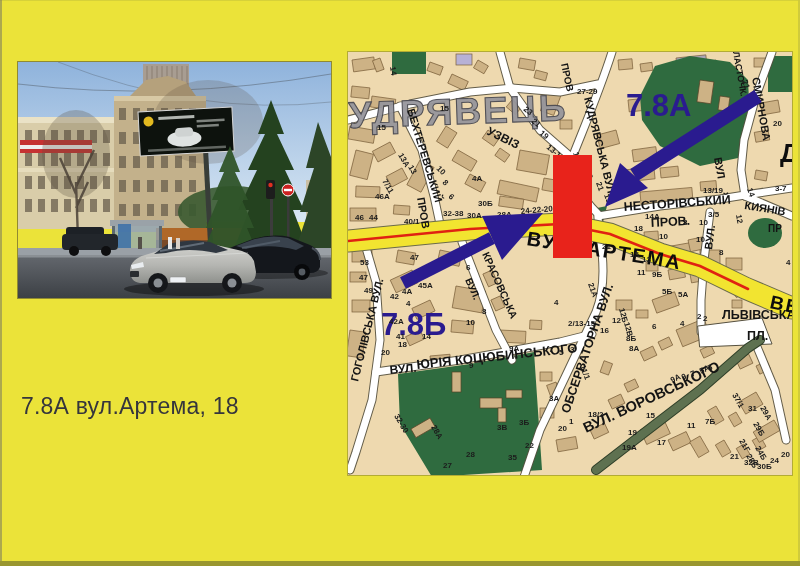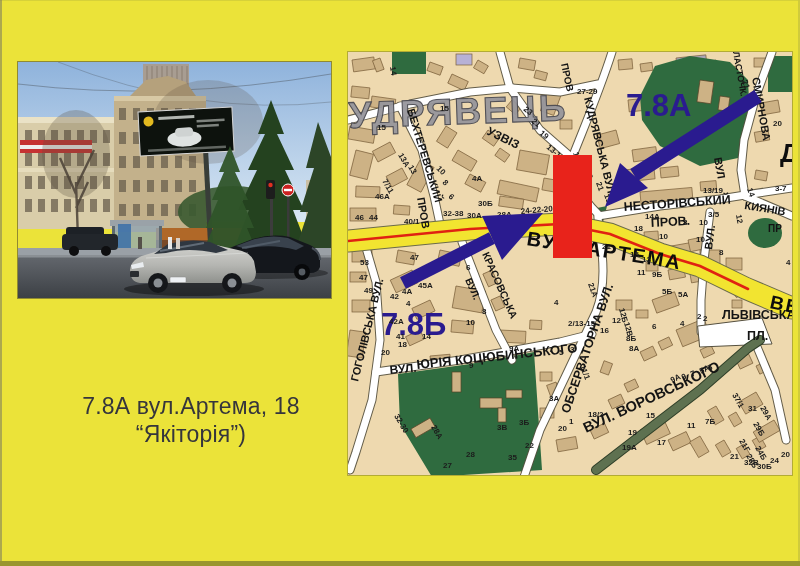--- a/index.html
+++ b/index.html
@@ -9,22 +9,22 @@
   .edge-l{position:absolute;left:0;top:0;width:2px;height:100%;background:rgba(110,110,100,.5);}
   .edge-r{position:absolute;right:0;top:0;width:2px;height:100%;background:rgba(205,200,60,.9);}
   .edge-b{position:absolute;left:0;bottom:0;width:100%;height:5px;background:#99962f;}
   .edge-t{position:absolute;left:0;top:0;width:100%;height:1px;background:#d6d139;}
 
   .photo{position:absolute;left:18px;top:62px;width:313px;height:236px;
          outline:1px solid rgba(95,90,45,.65);}
   .map{position:absolute;left:348px;top:52px;width:444px;height:423px;
        outline:1px solid rgba(95,90,45,.4);}
 
-  .caption{position:absolute;left:36px;top:392px;width:310px;
-           font-size:23px;line-height:28px;color:#35353c;letter-spacing:.2px;text-align:center;}
+  .caption{position:absolute;left:21px;top:392px;width:310px;
+           font-size:23px;line-height:28px;color:#35353c;letter-spacing:.2px;}
 
   svg text{font-family:"Liberation Sans",sans-serif;}
   .t-st{font-weight:bold;fill:#141414;}
   .t-district{font-weight:bold;fill:#97969c;stroke:#4a4a52;stroke-width:1.1px;
               letter-spacing:2px;opacity:.95;}
   .t-marker{font-weight:bold;fill:var(--c-arrow_blue,#2a1b8f);}
   .t-big{font-weight:bold;fill:#0d0d0d;letter-spacing:2px;}
   .t-num{font-weight:bold;fill:#1c1c1c;font-size:8px;}
 </style>
 </head>
@@ -570,15 +570,14 @@
     <g style="stroke:var(--c-arrow_blue,#2a1b8f);fill:var(--c-arrow_blue,#2a1b8f)">
       <path d="M758,96 L700,133 L634,175" fill="none" stroke-width="14"></path>
       <polygon points="605,207 620,163 648,188" stroke="none"></polygon>
       <path d="M403,283 L492,238" fill="none" stroke-width="13"></path>
       <polygon points="543,213 482,216 502,260" stroke="none"></polygon>
     </g>
   </svg>
 
   <div class="caption">
     <div>7.8А вул.Артема, 18</div>
-    <div>“Якіторія”)</div>
   </div>
 </div>
 
 </body></html>

